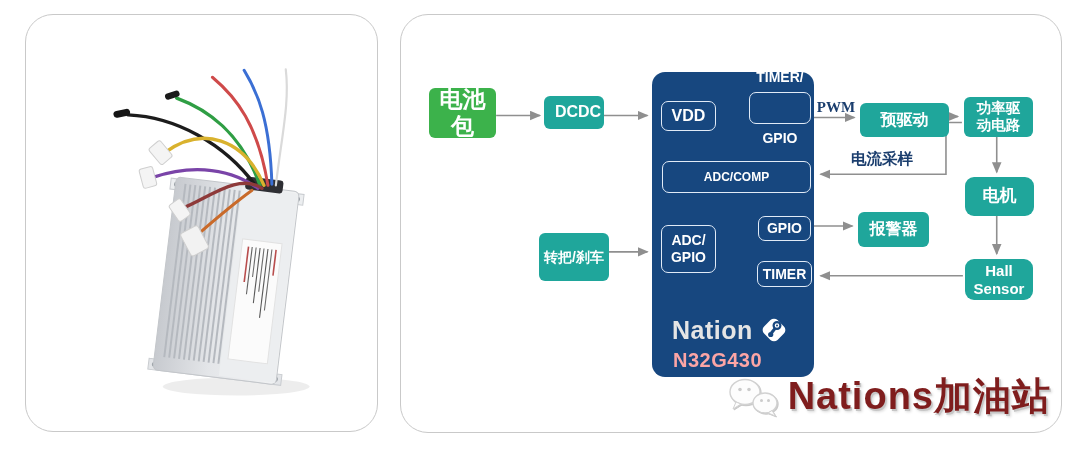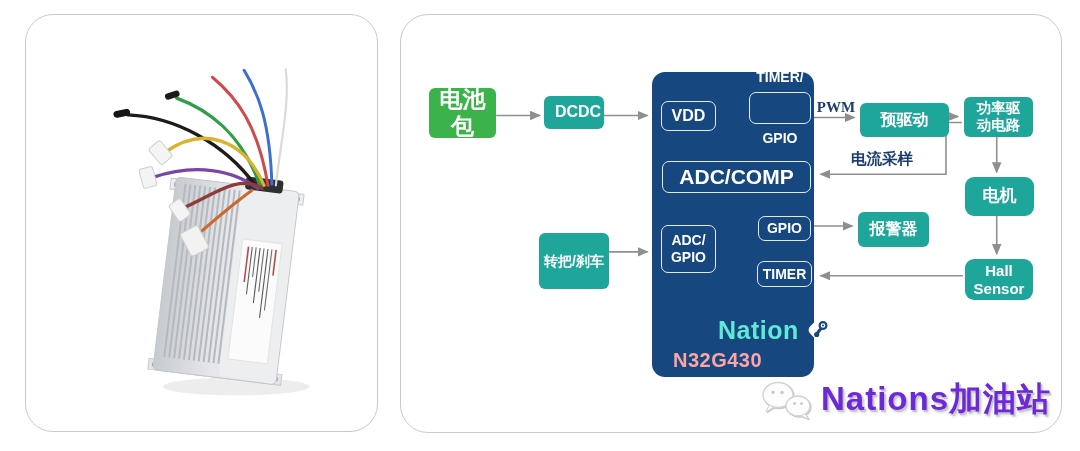--- a/index.html
+++ b/index.html
@@ -27,35 +27,35 @@
   .mcu{
     position:absolute;left:251px;top:57px;width:162px;height:305px;
     background:var(--mcu-blue,#17477f);border-radius:13px;
   }
   .pbox{
     position:absolute;border:1.5px solid #e1ebf7;border-radius:7px;color:#fff;font-weight:bold;
     display:flex;flex-direction:column;align-items:center;justify-content:center;text-align:center;
     line-height:1.2;box-sizing:border-box;
   }
   .brand-row{position:absolute;left:20px;top:243px;display:flex;align-items:center;gap:6px;}
-  .brand-text{color:#5eead4;font-weight:bold;font-size:25px;letter-spacing:0.5px;margin-left:46px;}
+  .brand-text{color:#e5e5e5;font-weight:bold;font-size:25px;letter-spacing:0.5px;}
   .part-text{position:absolute;left:21px;top:277px;color:#fca5a5;font-weight:bold;font-size:20px;letter-spacing:0.5px;}
 
   .flow-label{position:absolute;color:var(--flow-label-navy,#1b3e6e);font-weight:bold;text-align:center;font-family:Liberation Serif, serif;}
   .pwm{left:412px;top:84px;width:46px;font-size:15px;}
   .cursamp{left:438px;top:134px;width:86px;font-size:15.5px;}
 
   .wires{position:absolute;left:0;top:0;width:100%;height:100%;}
   .wires line,.wires polyline{stroke:var(--arrow-gray,#8f8f8f);stroke-width:1.6;fill:none;}
 
   .watermark{
     position:absolute;right:10px;bottom:10px;display:flex;align-items:center;gap:8px;
   }
   .watermark-text{
-    font-size:33px;color:#6d28d9;letter-spacing:1px;font-weight:bold;
+    font-size:38px;color:#7f1d1d;letter-spacing:1px;font-weight:bold;
     text-shadow:1.5px 1.5px 0 #c6c6c6, 2.5px 2.5px 3px #d9d9d9;
     white-space:nowrap;
   }
 </style>
 </head>
 <body>
 
 <div class="stage">
 
   <div class="card left">
@@ -149,21 +149,21 @@
     </svg>
 
     <div class="node green" style="left:28px;top:73px;width:67px;height:50px;font-size:23px;">
       <span>电池包</span>
     </div>
 
     <div class="node teal" style="left:143px;top:81px;width:60px;height:33px;font-size:16px;padding-left:8px;">
       <span>DCDC</span>
     </div>
 
-    <div class="node teal" style="left:138px;top:218px;width:70px;height:56px;font-size:14px;">
+    <div class="node teal" style="left:138px;top:218px;width:70px;height:48px;font-size:14px;">
       <span>转把/刹车</span>
     </div>
 
     <div class="flow-label pwm">PWM</div>
     <div class="flow-label cursamp">电流采样</div>
 
     <div class="node teal" style="left:459px;top:88px;width:89px;height:34px;font-size:16px;">
       <span>预驱动</span>
     </div>
 
@@ -186,21 +186,21 @@
     </div>
 
     <div class="mcu">
       <div class="pbox" style="left:9px;top:29px;width:55px;height:30px;font-size:16px;">
         <span>VDD</span>
       </div>
       <div class="pbox" style="left:97px;top:20px;width:62px;height:32px;font-size:14px;gap:44px;">
         <span>TIMER/</span>
         <span>GPIO</span>
       </div>
-      <div class="pbox" style="left:10px;top:89px;width:149px;height:32px;font-size:21px;">
+      <div class="pbox" style="left:10px;top:89px;width:149px;height:32px;font-size:12px;">
         <span>ADC/COMP</span>
       </div>
       <div class="pbox" style="left:106px;top:144px;width:53px;height:25px;font-size:14px;">
         <span>GPIO</span>
       </div>
       <div class="pbox" style="left:9px;top:153px;width:55px;height:48px;font-size:14px;">
         <span>ADC/</span>
         <span>GPIO</span>
       </div>
       <div class="pbox" style="left:105px;top:189px;width:55px;height:26px;font-size:14px;">

